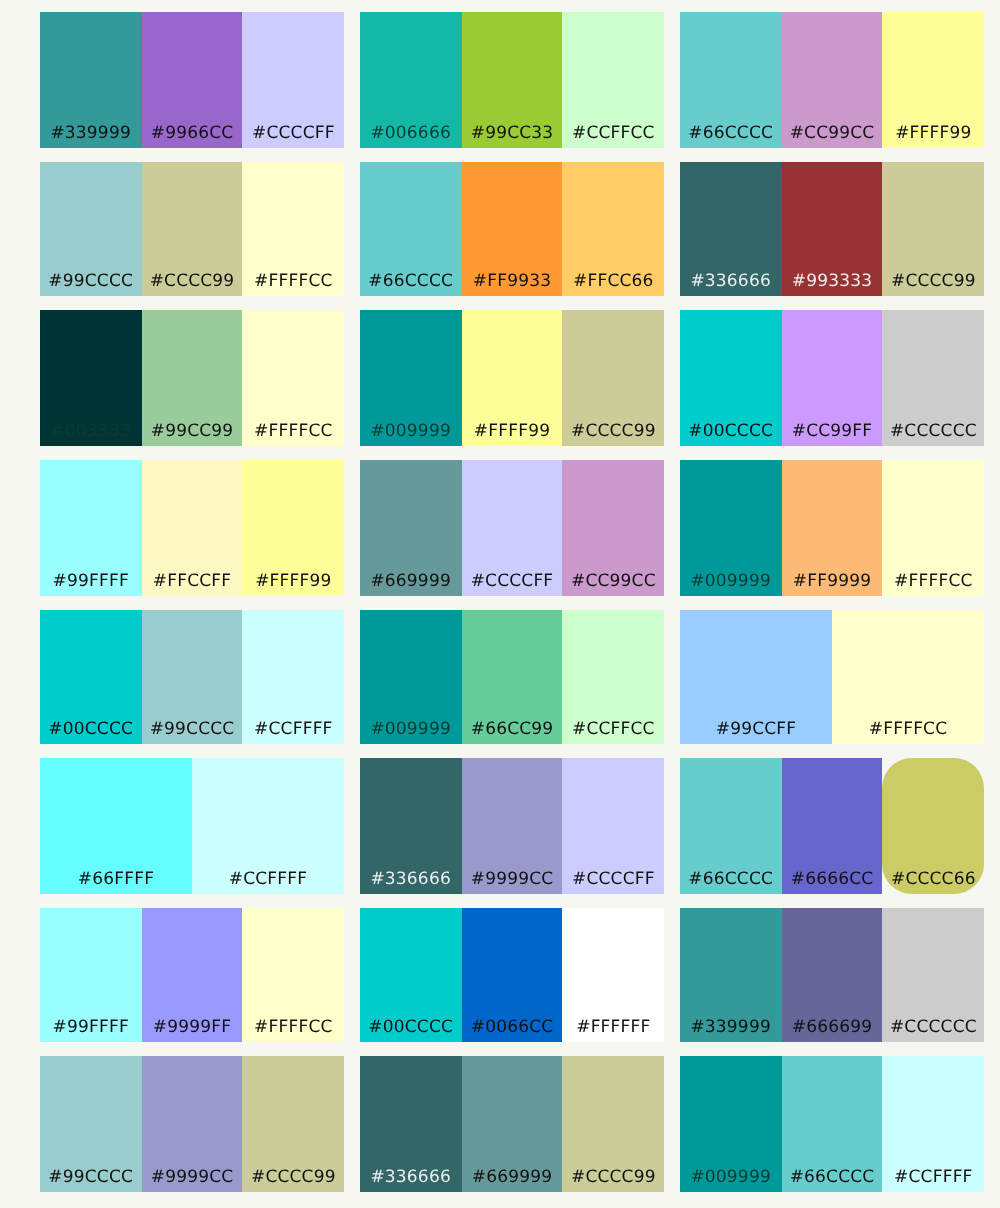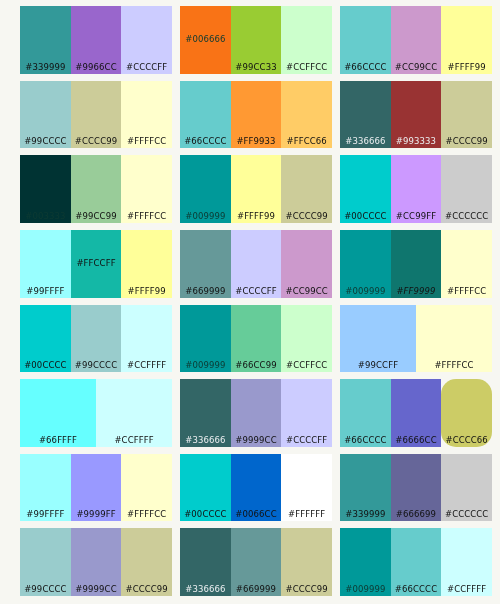--- a/index.html
+++ b/index.html
@@ -76,21 +76,21 @@
           <span class="swatch-label lbl-dark">#339999</span>
         </div>
         <div class="swatch" style="background: rgb(153, 102, 204);">
           <span class="swatch-label lbl-dark">#9966CC</span>
         </div>
         <div class="swatch" style="background: rgb(204, 204, 255);">
           <span class="swatch-label lbl-dark">#CCCCFF</span>
         </div>
       </div>
       <div class="palette-group">
-        <div class="swatch" style="background: #f97316; align-items: center;">
+        <div class="swatch" style="background: #14b8a6;">
           <span class="swatch-label lbl-deep">#006666</span>
         </div>
         <div class="swatch" style="background: rgb(153, 204, 51);">
           <span class="swatch-label lbl-dark">#99CC33</span>
         </div>
         <div class="swatch" style="background: rgb(204, 255, 204);">
           <span class="swatch-label lbl-dark">#CCFFCC</span>
         </div>
       </div>
       <div class="palette-group">
@@ -173,21 +173,21 @@
         <div class="swatch" style="background: rgb(204, 204, 204);">
           <span class="swatch-label lbl-dark">#CCCCCC</span>
         </div>
       </div>
     </div>
     <div class="palette-row">
       <div class="palette-group">
         <div class="swatch" style="background: rgb(153, 255, 255);">
           <span class="swatch-label lbl-dark">#99FFFF</span>
         </div>
-        <div class="swatch" style="background: #14b8a6; align-items: center;">
+        <div class="swatch" style="background: #fef9c3;">
           <span class="swatch-label lbl-dark">#FFCCFF</span>
         </div>
         <div class="swatch" style="background: rgb(255, 255, 153);">
           <span class="swatch-label lbl-dark">#FFFF99</span>
         </div>
       </div>
       <div class="palette-group">
         <div class="swatch" style="background: rgb(102, 153, 153);">
           <span class="swatch-label lbl-dark">#669999</span>
         </div>
@@ -195,21 +195,21 @@
           <span class="swatch-label lbl-dark">#CCCCFF</span>
         </div>
         <div class="swatch" style="background: rgb(204, 153, 204);">
           <span class="swatch-label lbl-dark">#CC99CC</span>
         </div>
       </div>
       <div class="palette-group">
         <div class="swatch" style="background: rgb(0, 153, 153);">
           <span class="swatch-label lbl-deep">#009999</span>
         </div>
-        <div class="swatch" style="background: #0f766e; font-style: italic;">
+        <div class="swatch" style="background: #fdba74;">
           <span class="swatch-label lbl-dark">#FF9999</span>
         </div>
         <div class="swatch" style="background: rgb(255, 255, 204);">
           <span class="swatch-label lbl-dark">#FFFFCC</span>
         </div>
       </div>
     </div>
     <div class="palette-row">
       <div class="palette-group">
         <div class="swatch" style="background: rgb(0, 204, 204);">

